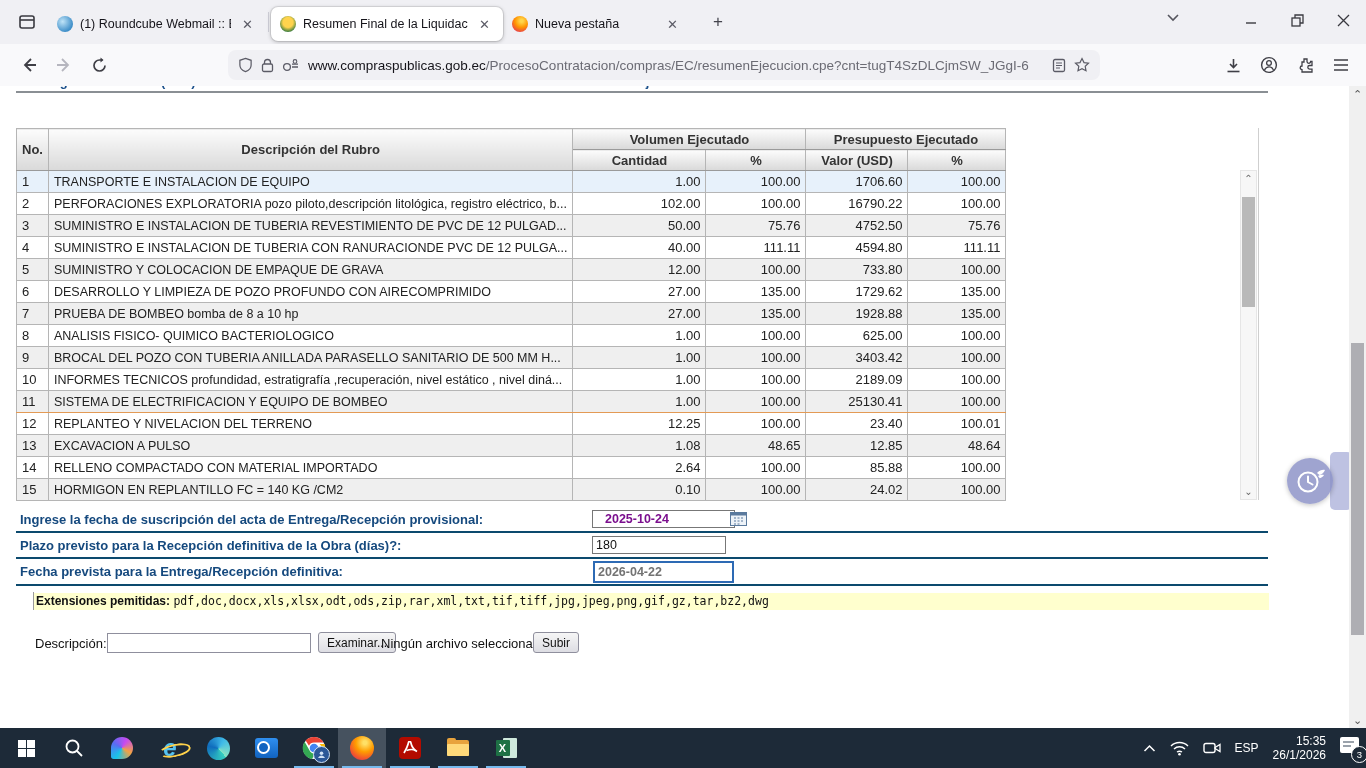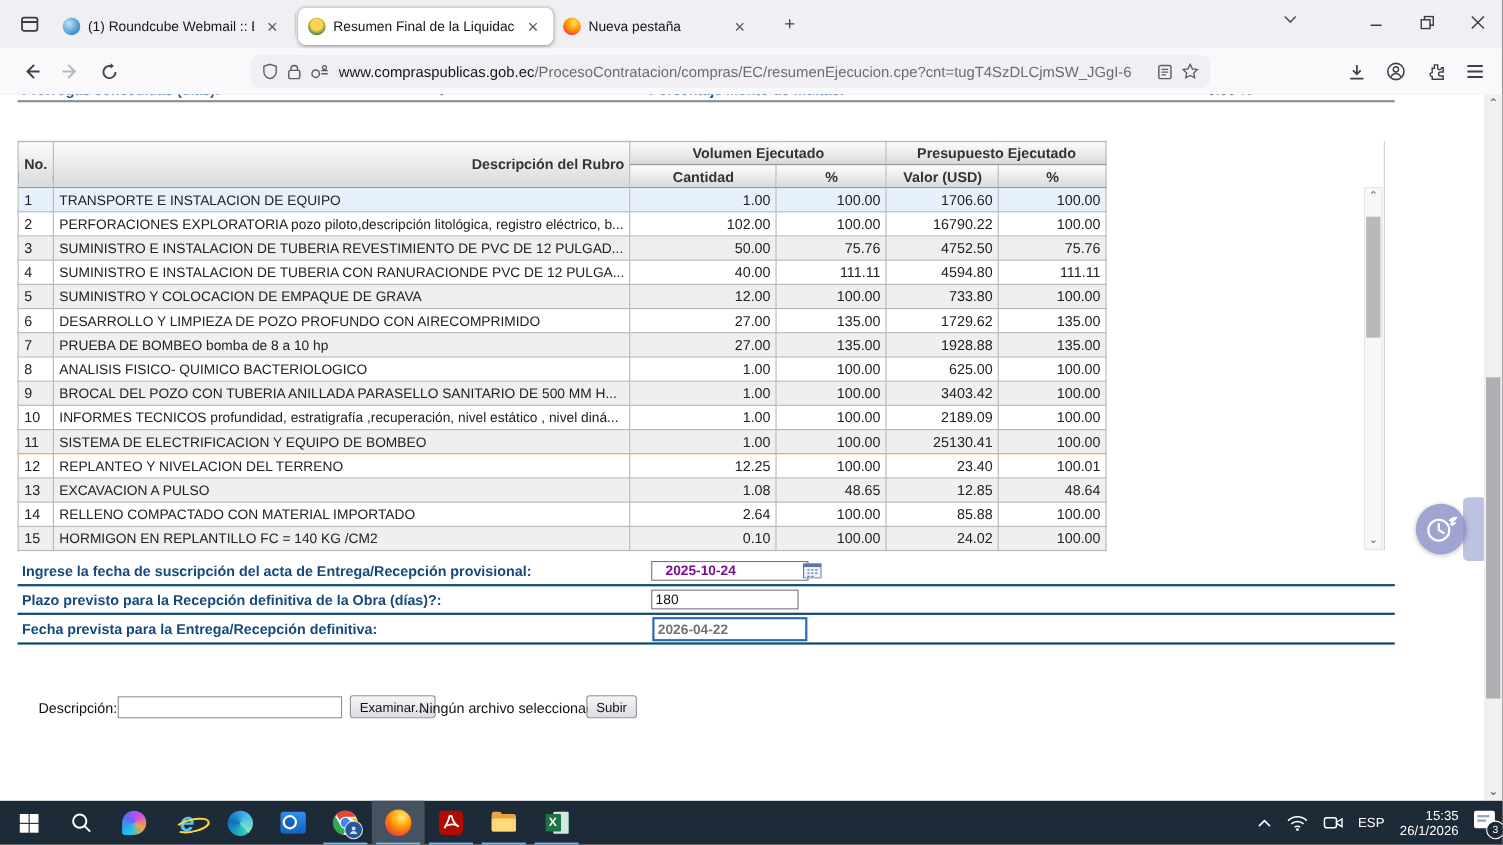--- a/index.html
+++ b/index.html
@@ -247,21 +247,21 @@
         <col style="width:29px">
           <col style="width:500px">
           <col style="width:133px">
           <col style="width:100px">
           <col style="width:102px">
           <col style="width:98px">
       </colgroup>
       <thead>
         <tr>
           <th rowspan="2" style="text-align:left">No.</th>
-          <th rowspan="2" style="text-align:right">Descripción del Rubro</th>
+          <th rowspan="2" style="text-align:center">Descripción del Rubro</th>
           <th colspan="2">Volumen Ejecutado</th>
           <th colspan="2">Presupuesto Ejecutado</th>
         </tr>
         <tr>
           <th>Cantidad</th>
           <th>%</th>
           <th>Valor (USD)</th>
           <th>%</th>
         </tr>
       </thead>
@@ -410,20 +410,24 @@
     <div class="form-row" style="top:447px">
       <span class="flabel">Plazo previsto para la Recepción definitiva de la Obra (días)?:</span>
       <input class="finput plain" value="180" style="">
     </div>
     <div class="form-row" style="top:473px;height:27px">
       <span class="flabel">Fecha prevista para la Entrega/Recepción definitiva:</span>
       <input class="finput focus" value="2026-04-22" style="">
     </div>
 
     <div class="acta">
+      <div class="acta-ext">
+        <b>Extensiones pemitidas:</b>
+        <span class="mono">pdf,doc,docx,xls,xlsx,odt,ods,zip,rar,xml,txt,tif,tiff,jpg,jpeg,png,gif,gz,tar,bz2,dwg</span>
+      </div>
     </div>
     <div class="desc-row">
       <span class="dlabel">Descripción:</span>
       <input class="desc-input" style="">
       <button class="btn" style="left:285px">Examinar...</button>
       <span class="no-file">Ningún archivo seleccionado.</span>
       <button class="btn" style="left:500px">Subir</button>
     </div>
 
     <div class="float-tab"></div>

